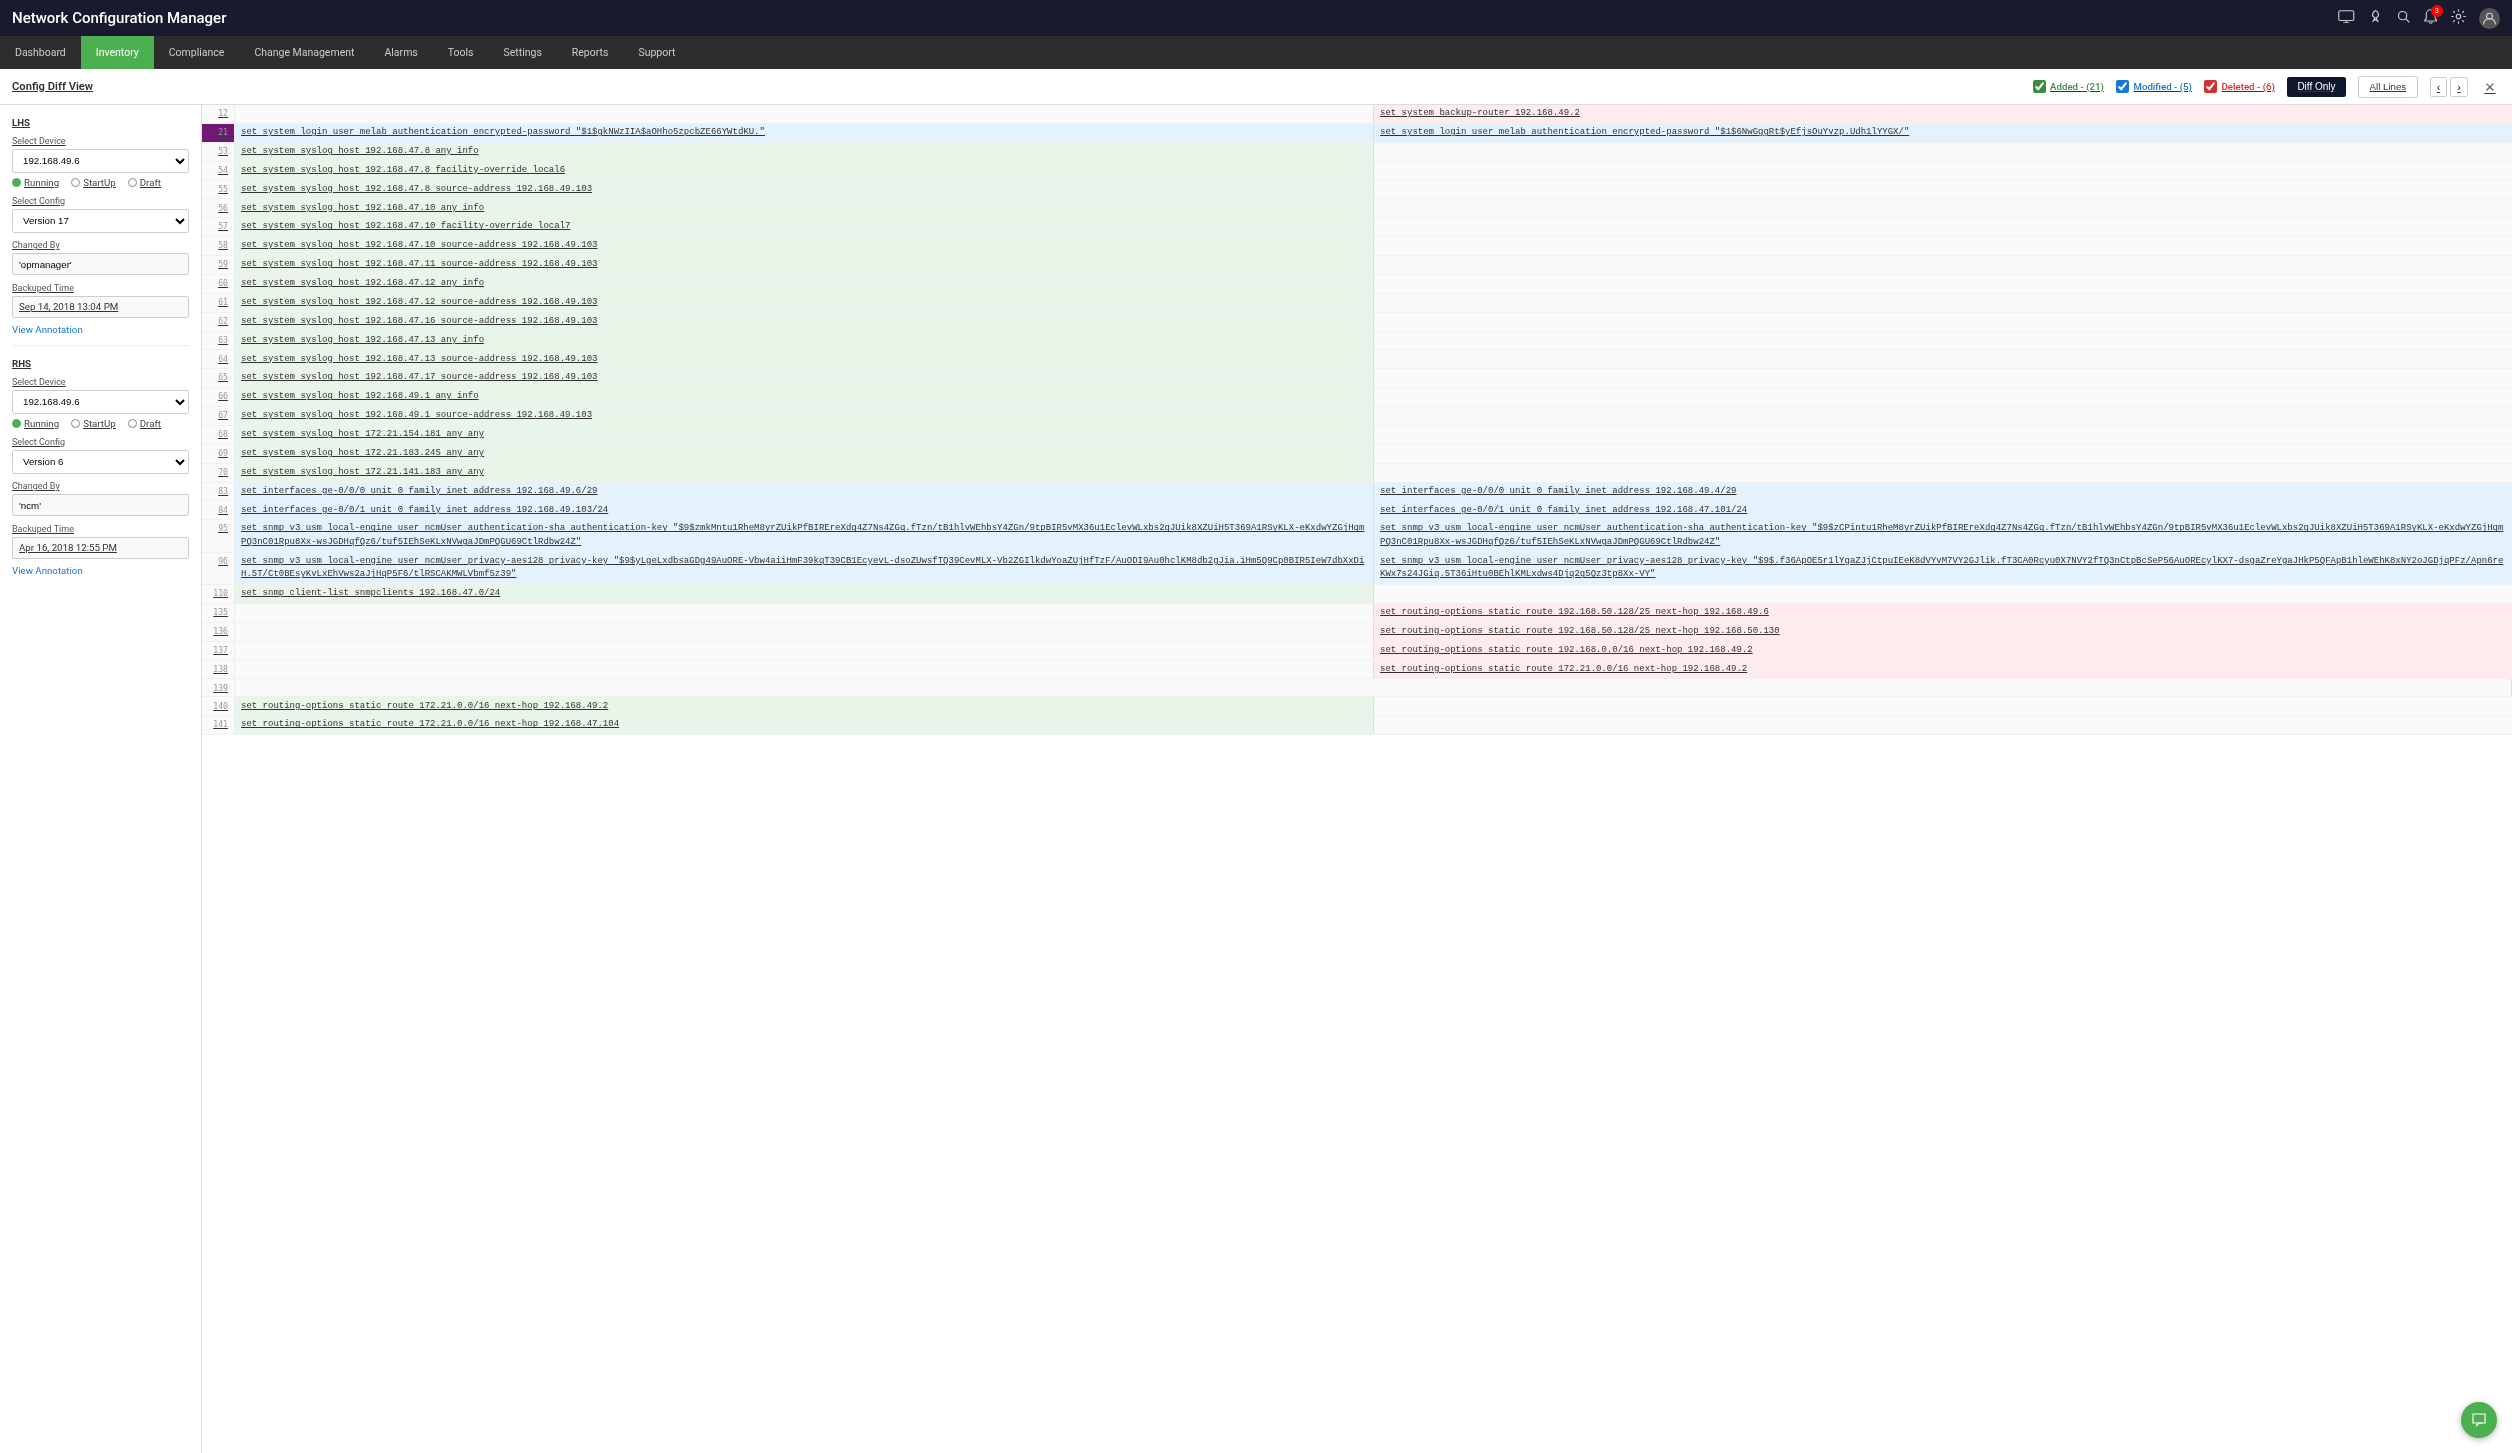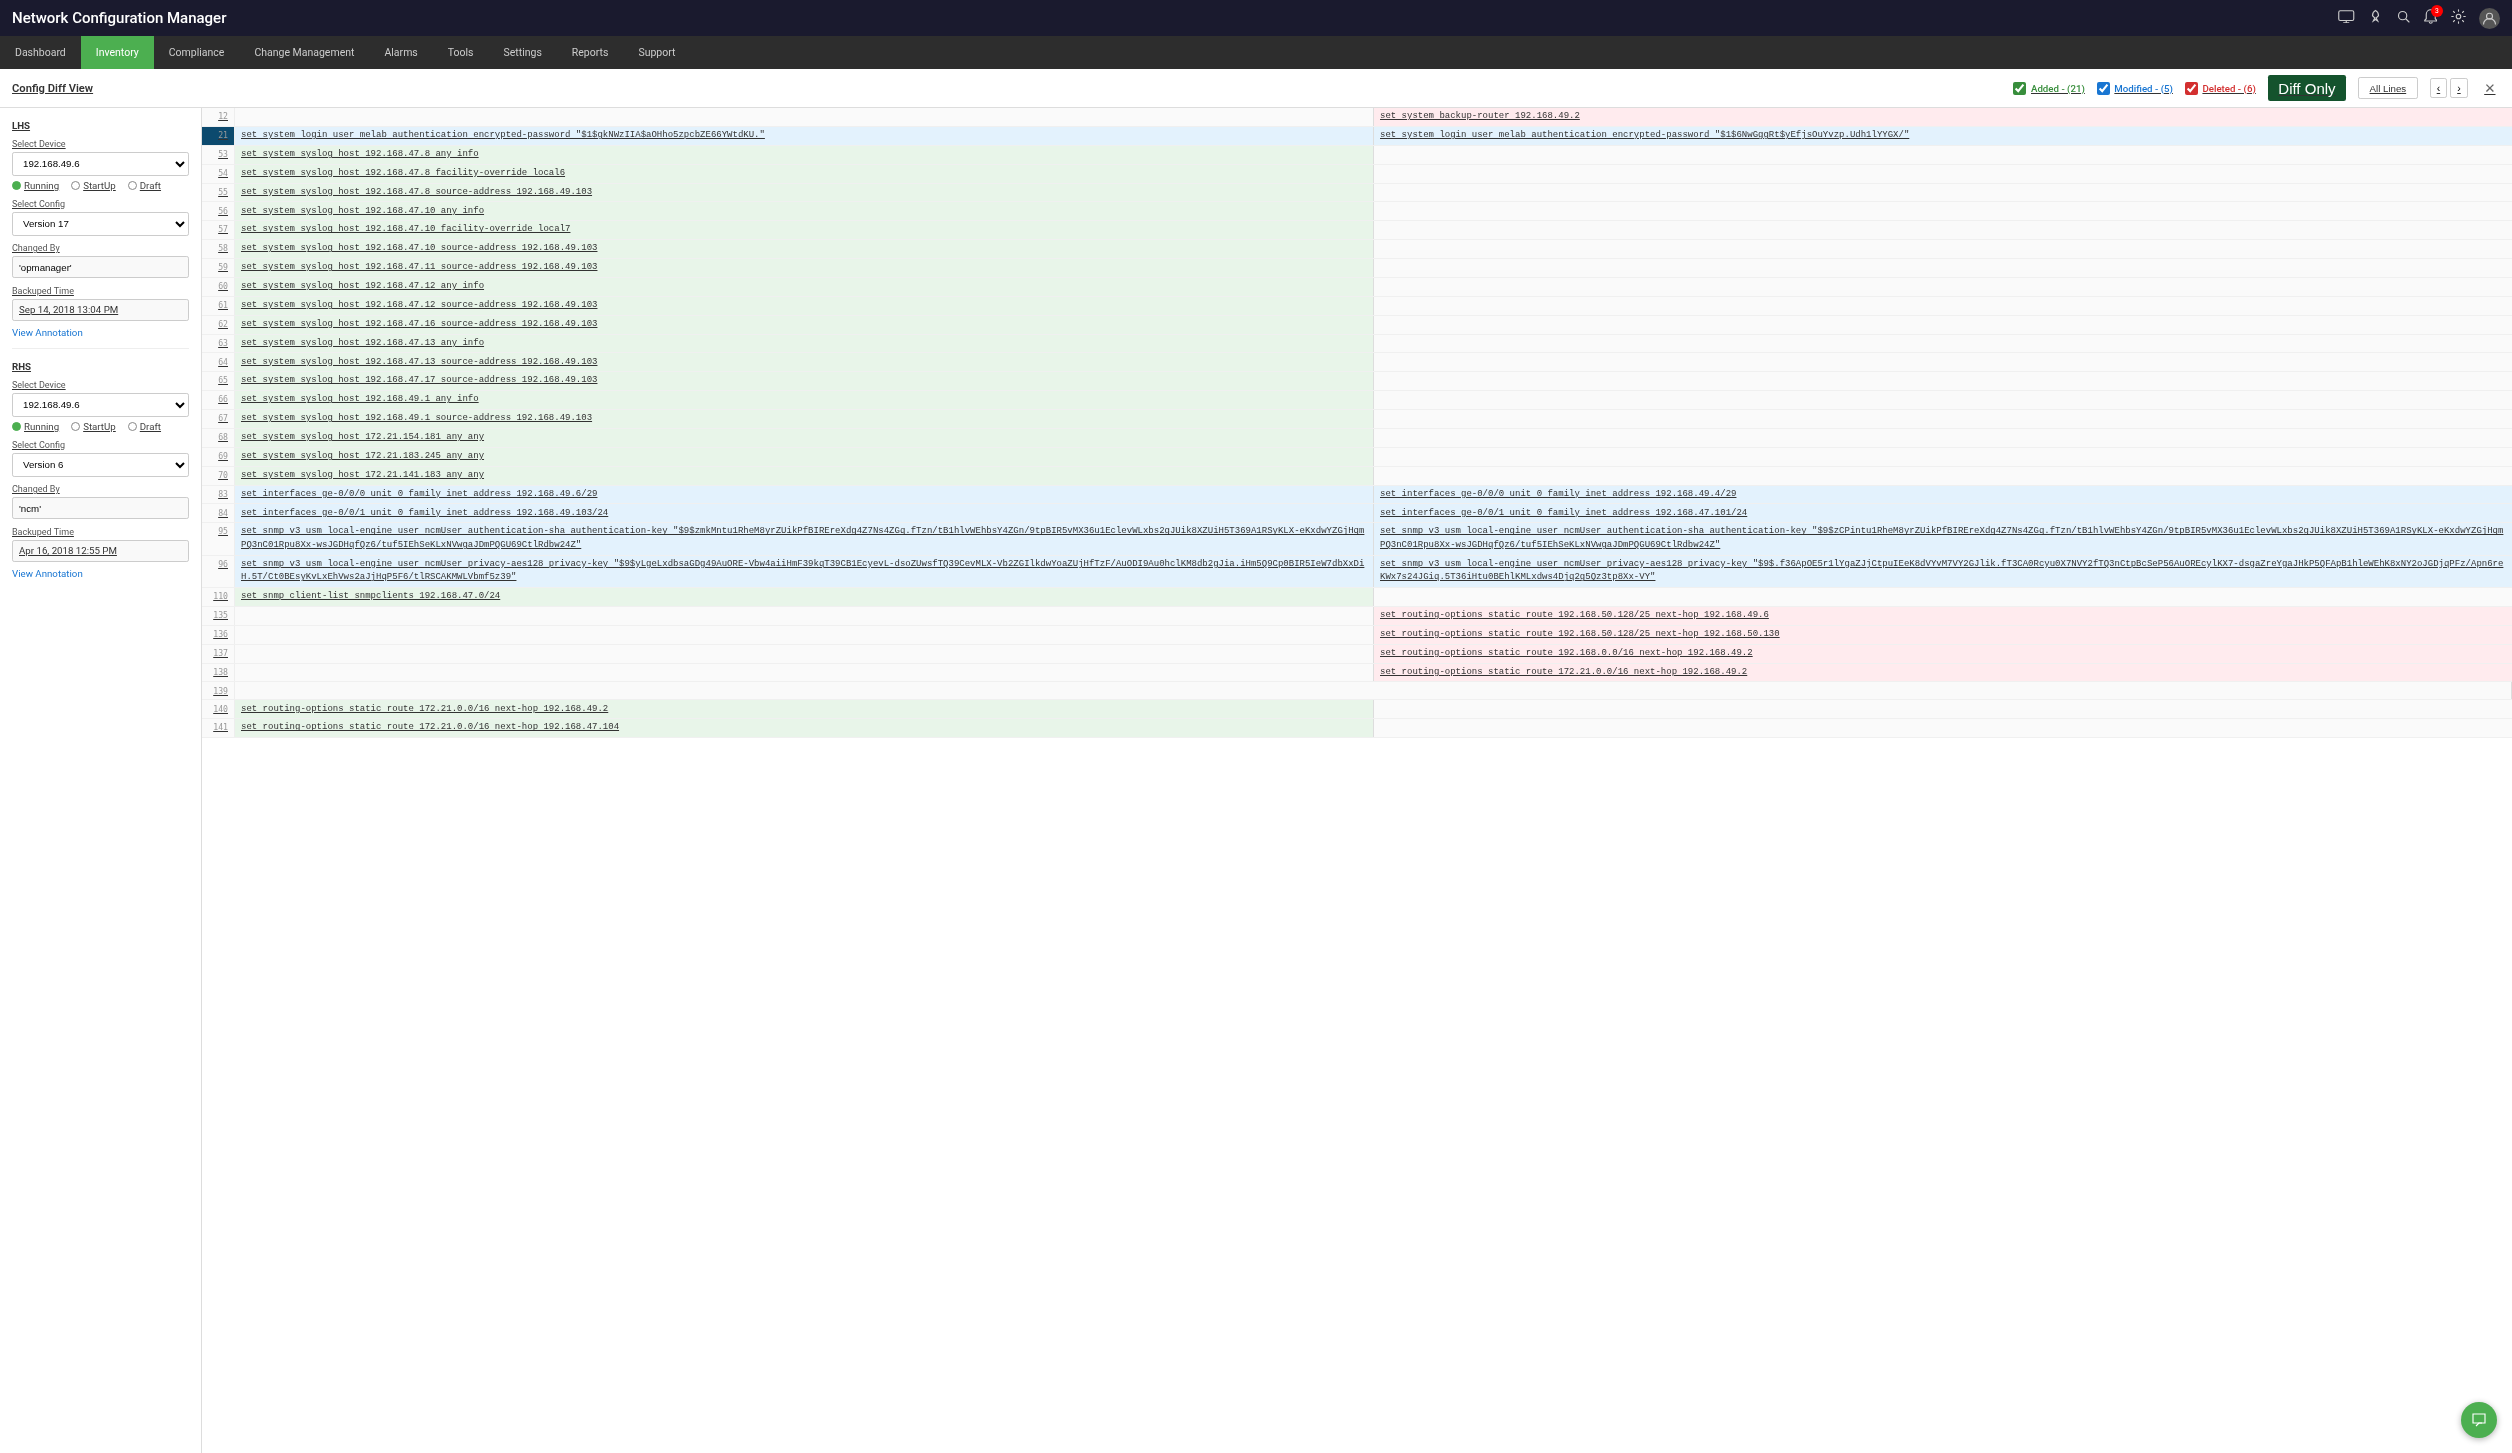--- a/index.html
+++ b/index.html
@@ -110,27 +110,27 @@
       display: flex;
       align-items: center;
       gap: 4.5px;
       font-size: 9.7px;
     }
     .filter-badge input[type=checkbox] { cursor: pointer; }
     .cb-added { accent-color: #388e3c; }
     .cb-modified { accent-color: #1976d2; }
     .cb-deleted { accent-color: #d32f2f; }
     .btn-diff-only {
-      background: #14532d;
+      background: #0f172a;
       color: white;
       border: none;
       padding: 4.5px 10.5px;
       border-radius: 2.2px;
       cursor: pointer;
-      font-size: 15px;
+      font-size: 10px;
       text-align: right;
     }
     .btn-all-lines {
       background: white;
       color: #333;
       border: 0.7px solid #ccc;
       padding: 4.5px 10.5px;
       border-radius: 2.2px;
       cursor: pointer;
       font-size: 9.7px;
@@ -455,21 +455,21 @@
 
     <div class="diff-area">
       <div id="diff-rows-container">
 
       <div style="display: flex; border-bottom: 0.7px solid rgb(240, 240, 240); min-height: 18px;">
             <div style="width: 33px; min-width: 33px; text-align: right; padding: 2.2px 6px 2.2px 3px; color: rgb(153, 153, 153); font-size: 8.2px; border-right: 0.7px solid rgb(238, 238, 238); user-select: none; background: rgb(250, 250, 250); font-family: monospace; line-height: 1.5;">12</div>
             <div style="flex: 1 1 0%; padding: 2.2px 6px; white-space: pre-wrap; word-break: break-all; line-height: 1.5; font-family: &quot;Courier New&quot;, monospace; font-size: 9px; background: rgb(250, 250, 250); border-right: 0.7px solid rgb(221, 221, 221);"></div>
             <div style="flex: 1 1 0%; padding: 2.2px 6px; white-space: pre-wrap; word-break: break-all; line-height: 1.5; font-family: &quot;Courier New&quot;, monospace; font-size: 9px; background: rgb(255, 235, 238);">set system backup-router 192.168.49.2</div>
           </div>
           <div style="display: flex; border-bottom: 0.7px solid rgb(240, 240, 240); min-height: 18px;">
-            <div style="width: 33px; min-width: 33px; text-align: right; padding: 2.2px 6px 2.2px 3px; color: rgb(153, 153, 153); font-size: 8.2px; border-right: 0.7px solid rgb(238, 238, 238); user-select: none; background: #0c4a6e; font-family: monospace; line-height: 1.5;">21</div>
+            <div style="width: 33px; min-width: 33px; text-align: right; padding: 2.2px 6px 2.2px 3px; color: rgb(153, 153, 153); font-size: 8.2px; border-right: 0.7px solid rgb(238, 238, 238); user-select: none; background: #701a75; font-family: monospace; line-height: 1.5;">21</div>
             <div style="flex: 1 1 0%; padding: 2.2px 6px; white-space: pre-wrap; word-break: break-all; line-height: 1.5; font-family: &quot;Courier New&quot;, monospace; font-size: 9px; background: rgb(227, 242, 253); border-right: 0.7px solid rgb(221, 221, 221);">set system login user melab authentication encrypted-password "$1$gkNWzIIA$aOHho5zpcbZE66YWtdKU."</div>
             <div style="flex: 1 1 0%; padding: 2.2px 6px; white-space: pre-wrap; word-break: break-all; line-height: 1.5; font-family: &quot;Courier New&quot;, monospace; font-size: 9px; background: rgb(227, 242, 253);">set system login user melab authentication encrypted-password "$1$6NwGggRt$yEfjsOuYvzp.Udh1lYYGX/"</div>
           </div>
           <div style="display: flex; border-bottom: 0.7px solid rgb(240, 240, 240); min-height: 18px;">
             <div style="width: 33px; min-width: 33px; text-align: right; padding: 2.2px 6px 2.2px 3px; color: rgb(153, 153, 153); font-size: 8.2px; border-right: 0.7px solid rgb(238, 238, 238); user-select: none; background: rgb(250, 250, 250); font-family: monospace; line-height: 1.5;">53</div>
             <div style="flex: 1 1 0%; padding: 2.2px 6px; white-space: pre-wrap; word-break: break-all; line-height: 1.5; font-family: &quot;Courier New&quot;, monospace; font-size: 9px; background: rgb(232, 245, 233); border-right: 0.7px solid rgb(221, 221, 221);">set system syslog host 192.168.47.8 any info</div>
             <div style="flex: 1 1 0%; padding: 2.2px 6px; white-space: pre-wrap; word-break: break-all; line-height: 1.5; font-family: &quot;Courier New&quot;, monospace; font-size: 9px; background: rgb(250, 250, 250);"></div>
           </div>
           <div style="display: flex; border-bottom: 0.7px solid rgb(240, 240, 240); min-height: 18px;">
             <div style="width: 33px; min-width: 33px; text-align: right; padding: 2.2px 6px 2.2px 3px; color: rgb(153, 153, 153); font-size: 8.2px; border-right: 0.7px solid rgb(238, 238, 238); user-select: none; background: rgb(250, 250, 250); font-family: monospace; line-height: 1.5;">54</div>

